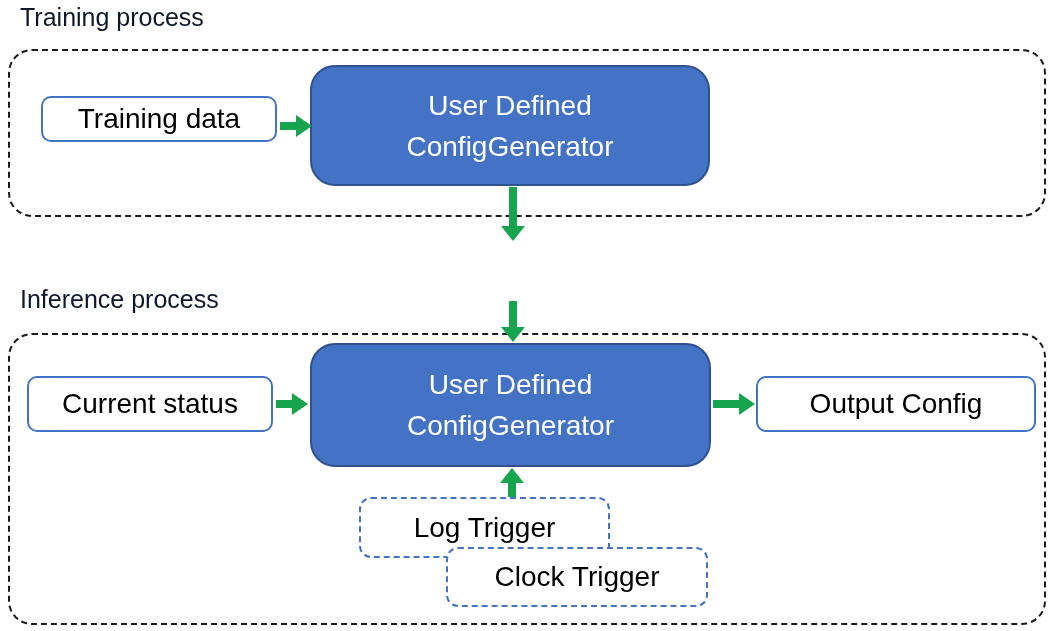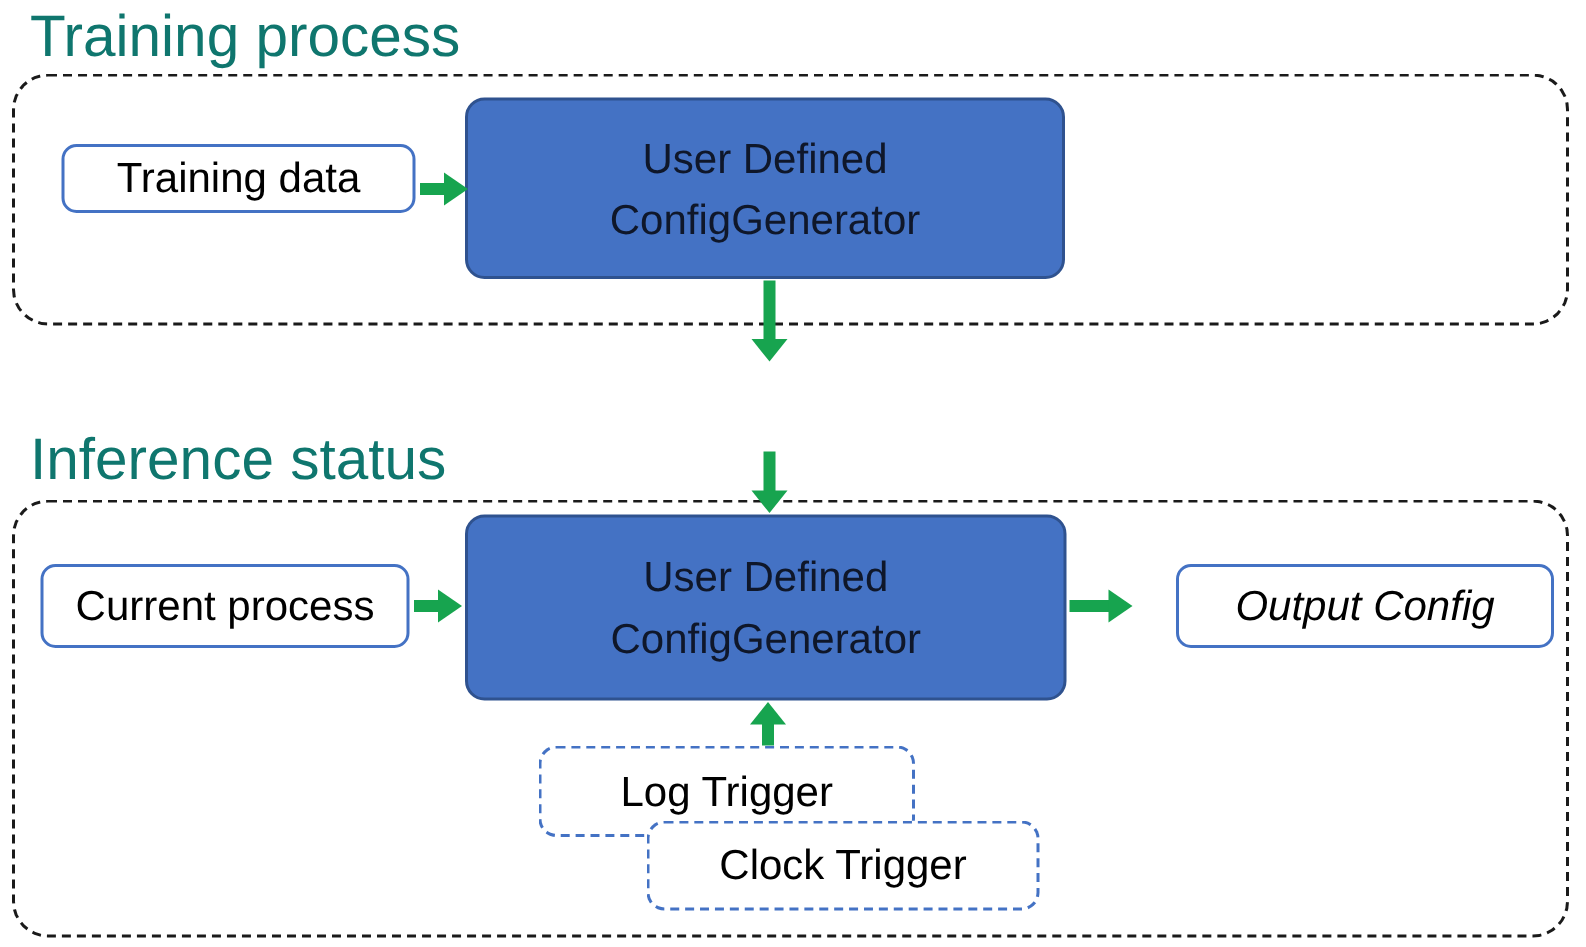--- a/index.html
+++ b/index.html
@@ -10,22 +10,22 @@
   }
   .stage {
     position: relative;
     width: 1057px;
     height: 631px;
     background: #ffffff;
     overflow: hidden;
   }
   .section-label {
     position: absolute;
-    font-size: 39px;
-    color: #0f766e;
+    font-size: 25px;
+    color: #0f172a;
     white-space: nowrap;
     z-index: 2;
   }
   .container-dashed {
     position: absolute;
     border: 2px dashed #1a1a1a;
     border-radius: 24px;
     background: transparent;
     z-index: 1;
   }
@@ -40,22 +40,22 @@
     border: 2px solid #4472C4;
     border-radius: 10px;
     white-space: nowrap;
     z-index: 3;
     box-sizing: border-box;
     text-align: center;
   }
   .node-blue {
     background: #4472C4;
     border: 2px solid #2F528F;
-    border-radius: 13px;
-    color: #0f172a;
+    border-radius: 25px;
+    color: #ffffff;
     flex-direction: column;
     line-height: 41px;
   }
   .node-dashed {
     border: 2px dashed #4472C4;
     border-radius: 12px;
     background: #ffffff;
   }
   .arrow { position: absolute; z-index: 4; }
   .shaft {
@@ -93,36 +93,36 @@
   <div class="container-dashed" style="left:8px; top:49px; width:1034px; height:164px;"></div>
 
   <div class="node" style="left:41px; top:96px; width:236px; height:46px;">Training data</div>
 
   <div class="node node-blue" style="left:310px; top:65px; width:400px; height:121px;">
     <span>User Defined</span>
     <span>ConfigGenerator</span>
   </div>
 
 
-  <div class="section-label" style="left:20px; top:285px;">Inference status</div>
+  <div class="section-label" style="left:20px; top:285px;">Inference process</div>
 
   <div class="container-dashed" style="left:8px; top:333px; width:1034px; height:288px;"></div>
 
-  <div class="node" style="left:27px; top:376px; width:246px; height:56px;">Current process</div>
+  <div class="node" style="left:27px; top:376px; width:246px; height:56px;">Current status</div>
 
   <div class="node node-blue" style="left:310px; top:343px; width:401px; height:124px;">
     <span>User Defined</span>
     <span>ConfigGenerator</span>
   </div>
 
-  <div class="node" style="left:784px; top:376px; width:252px; height:56px;font-style:italic;">Output Config</div>
+  <div class="node" style="left:756px; top:376px; width:280px; height:56px;">Output Config</div>
 
   <div class="node node-dashed" style="left:359px; top:497px; width:251px; height:61px;text-align:center;">Log Trigger</div>
 
-  <div class="node node-dashed" style="left:431px; top:547px; width:262px; height:60px; z-index:5;">Clock Trigger</div>
+  <div class="node node-dashed" style="left:446px; top:547px; width:262px; height:60px; z-index:5;">Clock Trigger</div>
 
   <div class="arrow">
     <span class="shaft" style="left:280px; top:122px; width:17px; height:8px;"></span>
     <span class="head head-right" style="left:296px; top:115px;"></span>
   </div>
 
   <div class="arrow">
     <span class="shaft" style="left:509px; top:187px; width:8px; height:40px;"></span>
     <span class="head head-down" style="left:501px; top:226px;"></span>
   </div>

